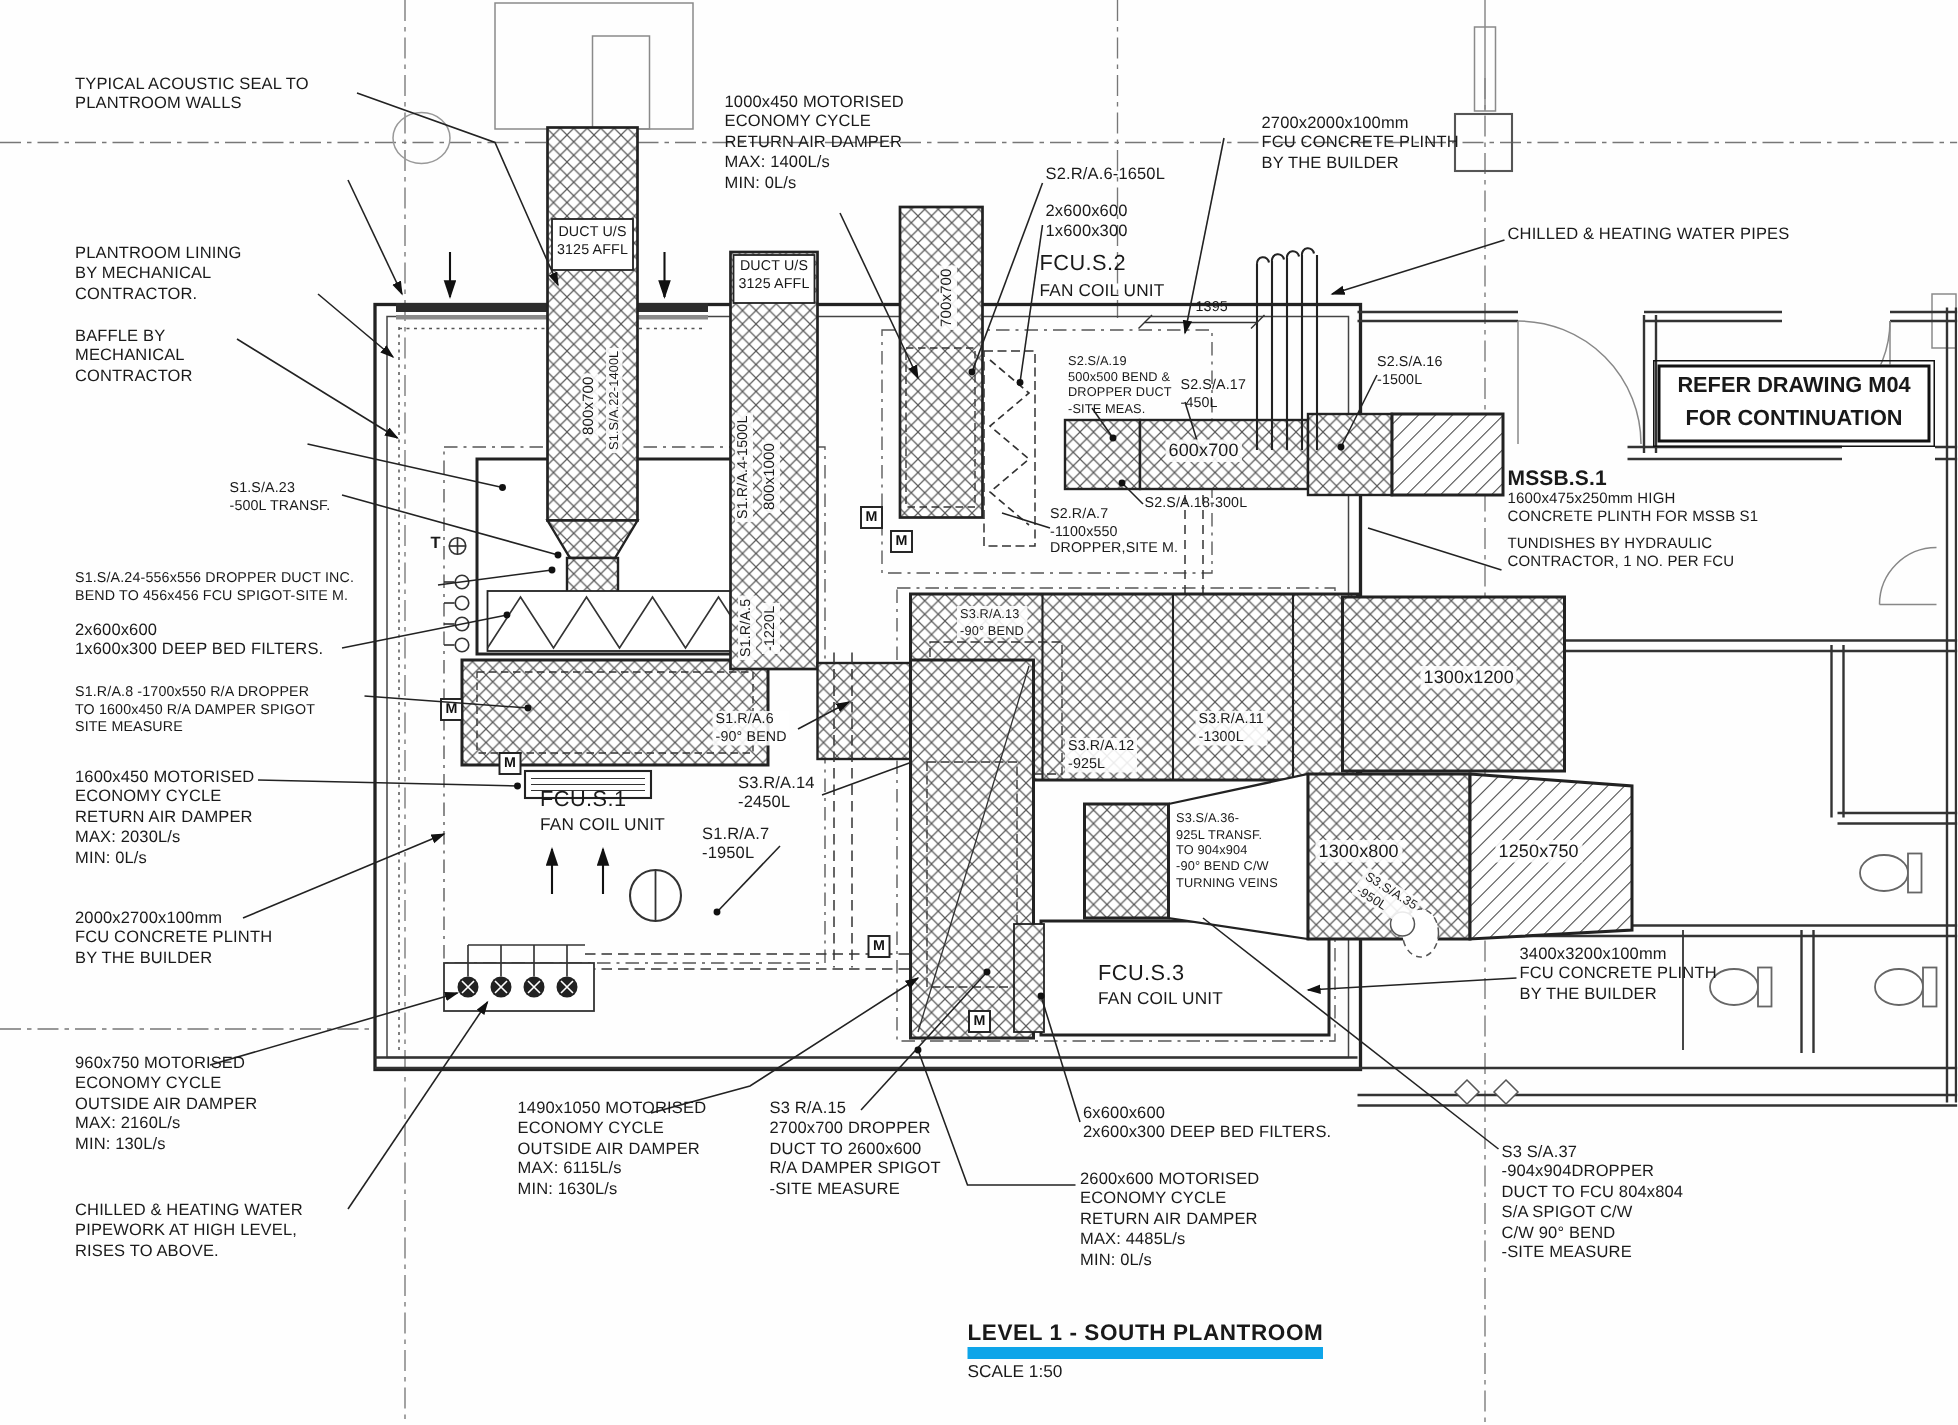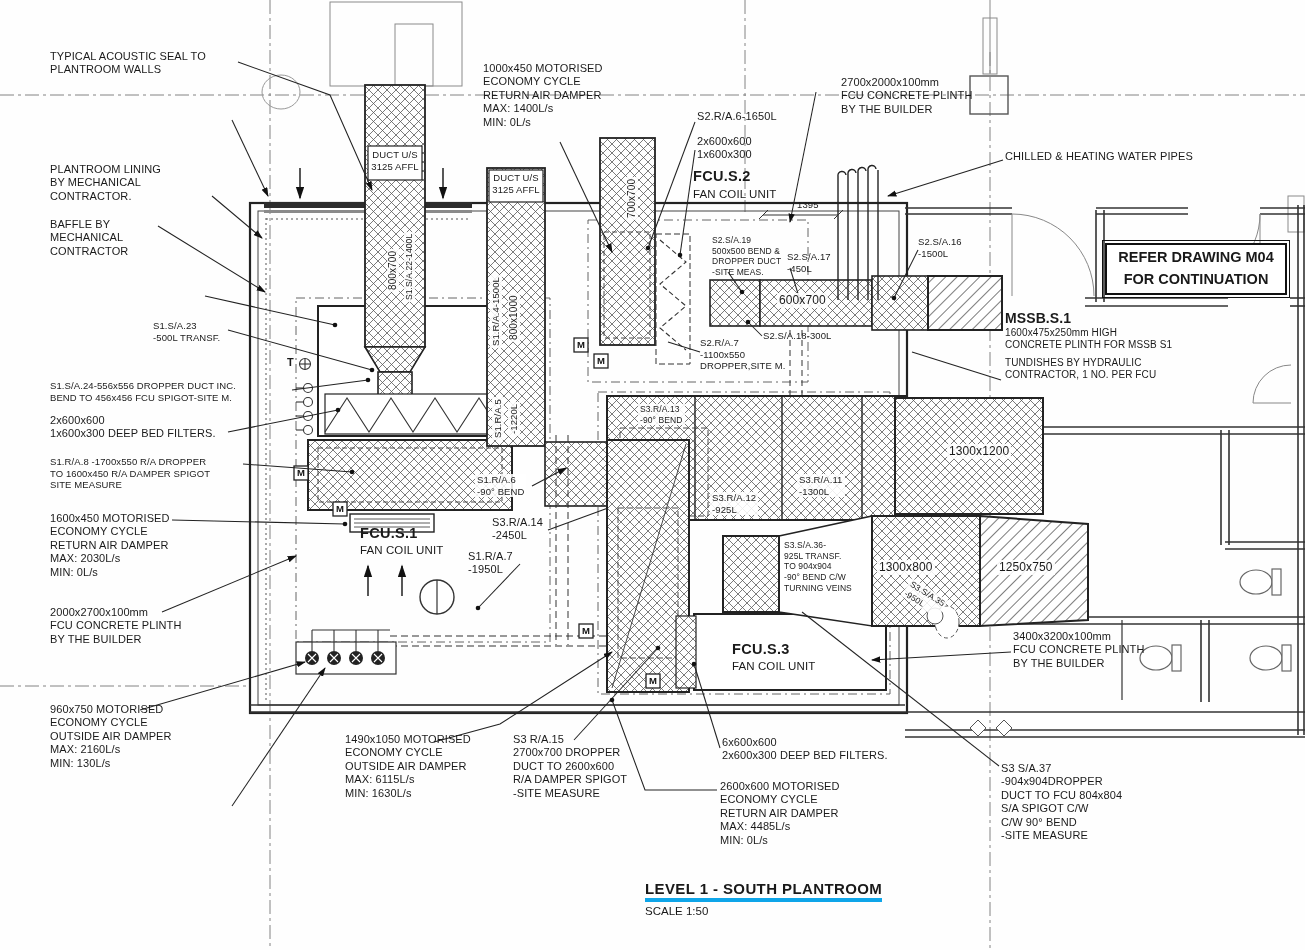--- a/index.html
+++ b/index.html
@@ -16,24 +16,24 @@
   .chip{background:rgba(255,255,255,.88);padding:0 2px}
   .rot{transform:rotate(-90deg);transform-origin:0 0;white-space:nowrap}
   .rot35{transform:rotate(32deg);transform-origin:0 0}
   .ctr{text-align:center}
   .mbox{position:absolute;width:14px;height:14px;font-size:9.5px;font-weight:bold;
         text-align:center;line-height:14px;color:#111}
   #refer-box{position:absolute;left:1105px;top:243px;width:178px;border:2px solid #111;
              outline:1.5px solid #111;outline-offset:2.5px;text-align:center;font-weight:bold;
              font-size:14.5px;line-height:1.5;padding:2px 0;background:#fff}
   #title-block{position:absolute;left:645px;top:880px}
-  #dwg-title{font-size:15px;font-weight:bold;letter-spacing:.4px;border-bottom:4px solid #0ea5e9;
+  #dwg-title{font-size:15px;font-weight:bold;letter-spacing:.4px;border-bottom:8px solid #0ea5e9;
              padding-bottom:1px;display:inline-block}
   #dwg-scale{font-size:11.5px;margin-top:3px}
-  .fcu-name{font-size:14.5px;font-weight:bold;letter-spacing:.3px}
+  .fcu-name{font-size:14.5px;font-weight:normal;letter-spacing:.3px}
   .fcu-sub{font-size:11.5px}
 </style>
 </head>
 <body>
 
 <div id="sheet">
 
 <svg width="1305" height="950" viewBox="0 0 1305 950">
   <defs>
     <pattern id="xh" width="9" height="9" patternUnits="userSpaceOnUse">
@@ -354,20 +354,23 @@
 MAX: 2030L/s
 MIN: 0L/s</div>
 <div class="lbl" style="left:50px;top:606px">2000x2700x100mm
 FCU CONCRETE PLINTH
 BY THE BUILDER</div>
 <div class="lbl" style="left:50px;top:703px">960x750 MOTORISED
 ECONOMY CYCLE
 OUTSIDE AIR DAMPER
 MAX: 2160L/s
 MIN: 130L/s</div>
+<div class="lbl" style="left:50px;top:801px">CHILLED &amp; HEATING WATER
+PIPEWORK AT HIGH LEVEL,
+RISES TO ABOVE.</div>
 
 <div class="lbl" style="left:483px;top:62px">1000x450 MOTORISED
 ECONOMY CYCLE
 RETURN AIR DAMPER
 MAX: 1400L/s
 MIN: 0L/s</div>
 <div class="lbl" style="left:697px;top:110px">S2.R/A.6-1650L</div>
 <div class="lbl" style="left:697px;top:135px">2x600x600
 1x600x300</div>
 <div class="lbl fcu-name" style="left:693px;top:168px">FCU.S.2</div>

